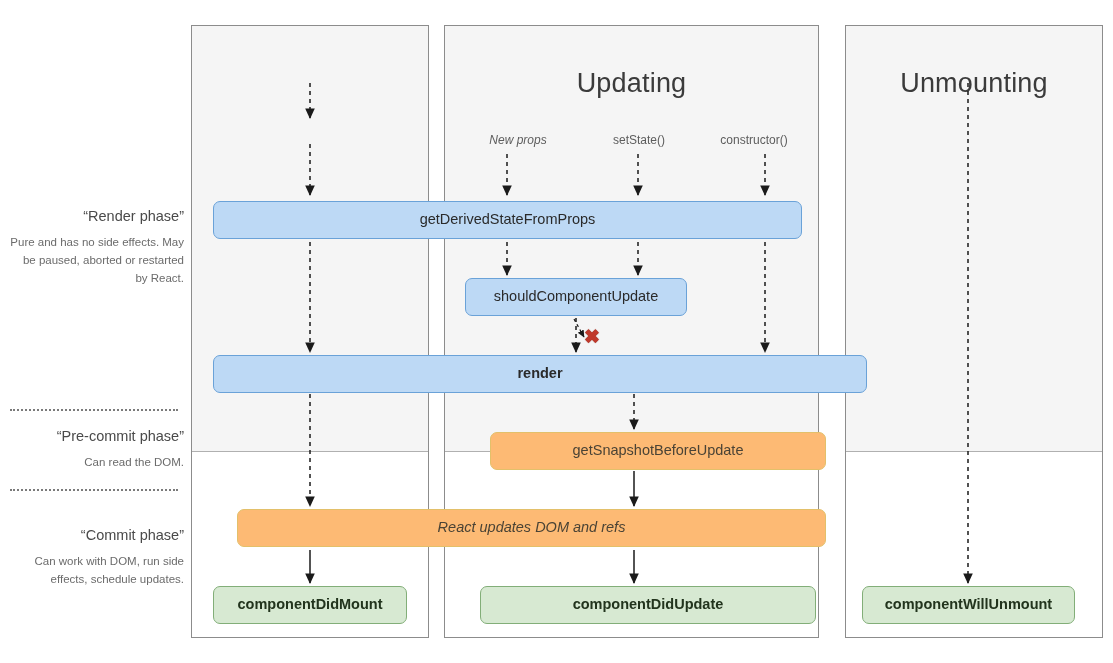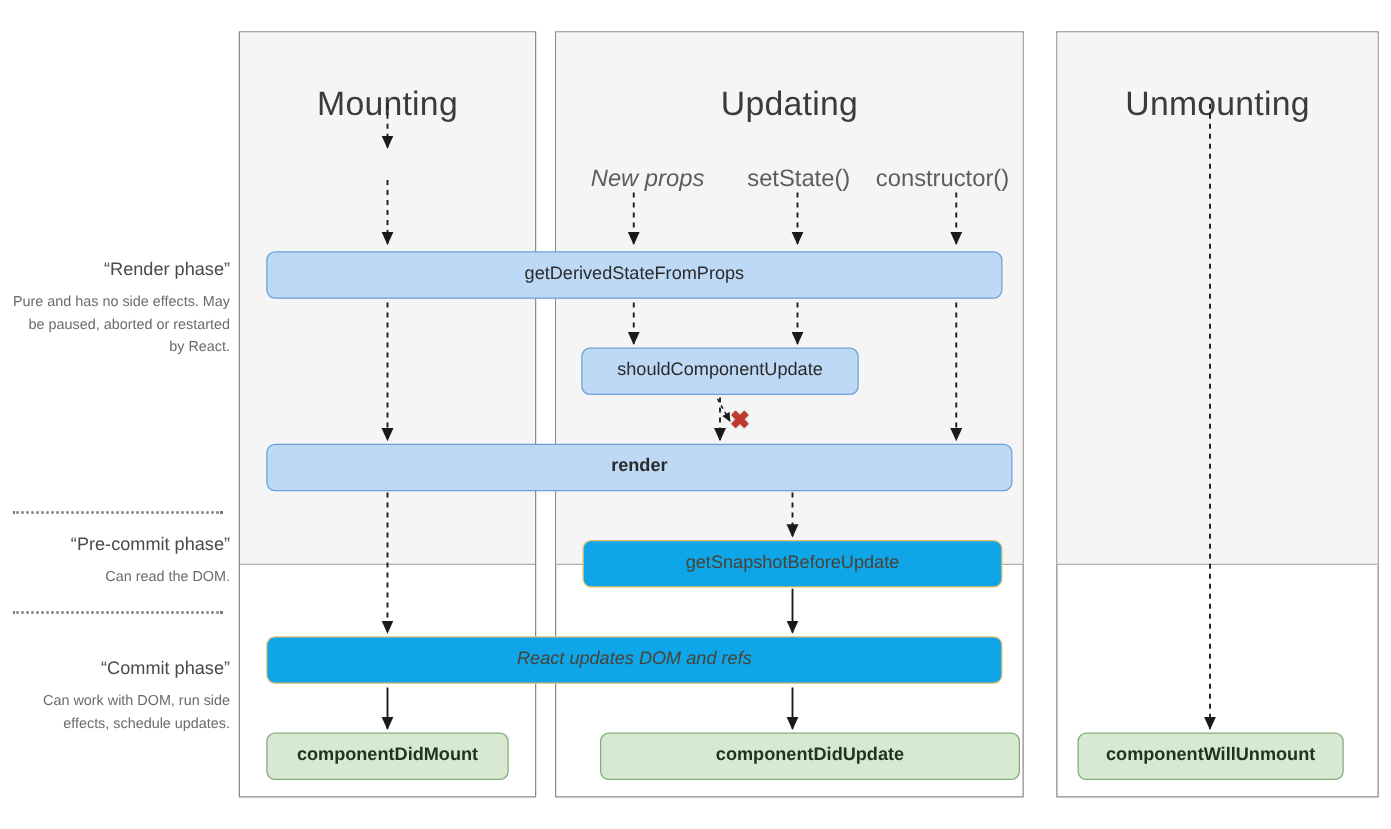--- a/index.html
+++ b/index.html
@@ -82,37 +82,38 @@
     font-size: 14.5px;
     text-align: center;
     line-height: 1.2;
   }
   .lbox.blue {
     background: #bdd9f5;
     border: 1px solid #6aa2d8;
     color: #2a2a2a;
   }
   .lbox.yellow {
-    background: #0ea5e9;
+    background: #fdba74;
     border: 1px solid #e3c06a;
     color: #4a4335;
+    margin-left: 24px;
   }
   .lbox.green {
     background: #d7e9d2;
     border: 1px solid #82ae78;
     color: #22341d;
   }
   .lbox.bold { font-weight: bold; }
   .lbox.italic { font-style: italic; }
 
   
   .trigger {
     position: absolute;
     text-align: center;
-    font-size: 19px;
+    font-size: 12px;
     color: #5d5d5d;
     white-space: nowrap;
     transform: translateX(-50%);
   }
   .trigger.italic { font-style: italic; }
 
   
   .conn {
     position: absolute;
     overflow: visible;
@@ -127,21 +128,20 @@
     text-shadow: 0 0 1px #7a1d12;
   }
 </style>
 </head>
 <body>
 
 <div id="stage">
 
   <div class="panel" style="left:191px; top:25px; width:238px; height:613px;">
     <div class="panel-shade" style="height:426px;"></div>
-    <div class="panel-title" style="top:42px;">Mounting</div>
   </div>
 
   <div class="panel" style="left:444px; top:25px; width:375px; height:613px;">
     <div class="panel-shade" style="height:426px;"></div>
     <div class="panel-title" style="top:42px;">Updating</div>
   </div>
 
   <div class="panel" style="left:845px; top:25px; width:258px; height:613px;">
     <div class="panel-shade" style="height:426px;"></div>
     <div class="panel-title" style="top:42px;">Unmounting</div>
@@ -210,21 +210,21 @@
 
   <div class="trigger italic" style="left:518px; top:133px;">New props</div>
   <div class="trigger" style="left:639px; top:133px;">setState()</div>
   <div class="trigger" style="left:754px; top:133px;">constructor()</div>
 
 
   <div class="lbox blue" style="left:213px; top:201px; width:589px; height:38px;">getDerivedStateFromProps</div>
 
   <div class="lbox blue" style="left:465px; top:278px; width:222px; height:38px;">shouldComponentUpdate</div>
 
-  <div class="lbox blue bold" style="left:213px; top:355px; width:597px; height:38px;">render</div>
+  <div class="lbox blue bold" style="left:213px; top:355px; width:654px; height:38px;">render</div>
 
   <div class="lbox yellow" style="left:466px; top:432px; width:336px; height:38px;">getSnapshotBeforeUpdate</div>
 
   <div class="lbox green bold" style="left:213px; top:586px; width:194px; height:38px;">componentDidMount</div>
 
   <div class="lbox yellow italic" style="left:213px; top:509px; width:589px; height:38px;">React updates DOM and refs</div>
 
   <div class="lbox green bold" style="left:480px; top:586px; width:336px; height:38px;">componentDidUpdate</div>
 
   <div class="lbox green bold" style="left:862px; top:586px; width:213px; height:38px;">componentWillUnmount</div>

